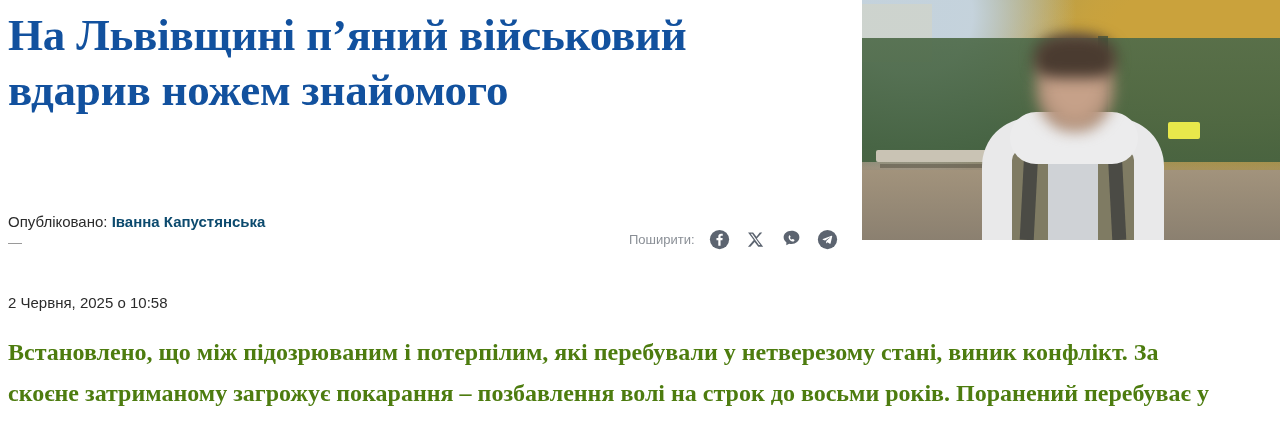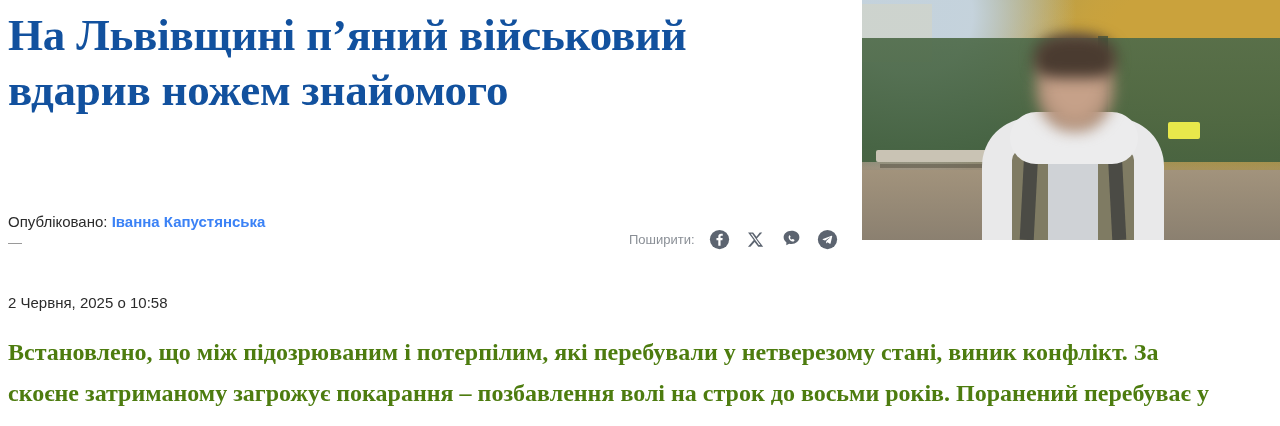--- a/index.html
+++ b/index.html
@@ -44,21 +44,21 @@
     top: 213px;
     font-size: 15px;
     color: #2b2b2b;
   }
   .byline .label {
     font-weight: normal;
     color: #2b2b2b;
   }
   .byline .author {
     font-weight: bold;
-    color: #3b82f6;
+    color: #0c4a6e;
   }
   .byline-rule {
     position: absolute;
     left: 8px;
     top: 243px;
     width: 14px;
     height: 1px;
     background: #9a9a9a;
   }
   .timestamp {

